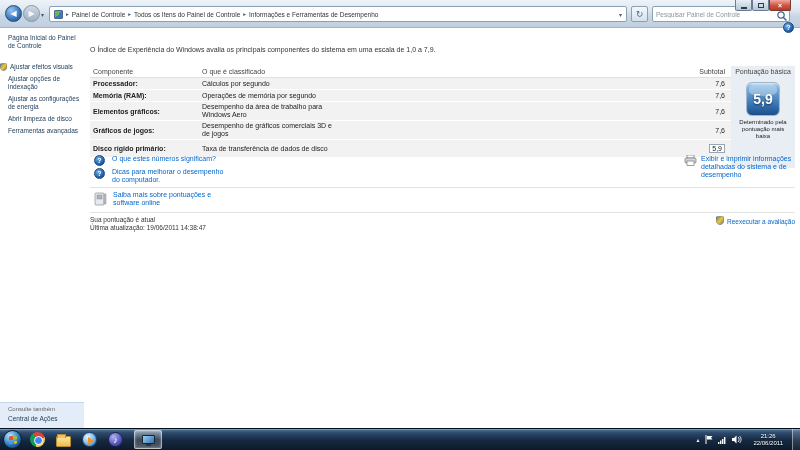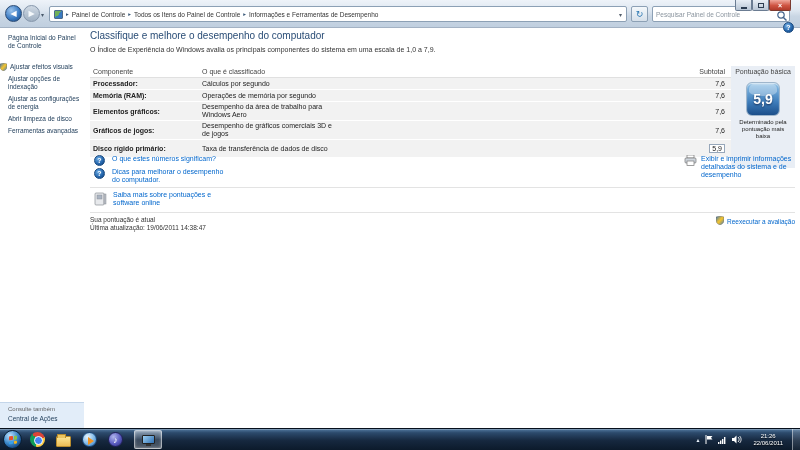--- a/index.html
+++ b/index.html
@@ -229,21 +229,20 @@
     <div class="sb-item">Ajustar as configurações de energia</div>
     <div class="sb-item">Abrir limpeza de disco</div>
     <div class="sb-item">Ferramentas avançadas</div>
 
     <div class="seealso">
       <div class="seealso-title">Consulte também</div>
       <div class="seealso-link">Central de Ações</div>
     </div>
   </div>
 
-  <div class="page-title">Classifique e melhore o desempenho do computador</div>
   <div class="page-sub">O Índice de Experiência do Windows avalia os principais componentes do sistema em uma escala de 1,0 a 7,9.</div>
 
   <div class="wei-table">
     <div class="thead">
       <div class="cell-comp">Componente</div>
       <div class="cell-rated">O que é classificado</div>
       <div class="cell-sub">Subtotal</div>
       <div class="cell-base-h">Pontuação básica</div>
     </div>
     <div class="tbody">

